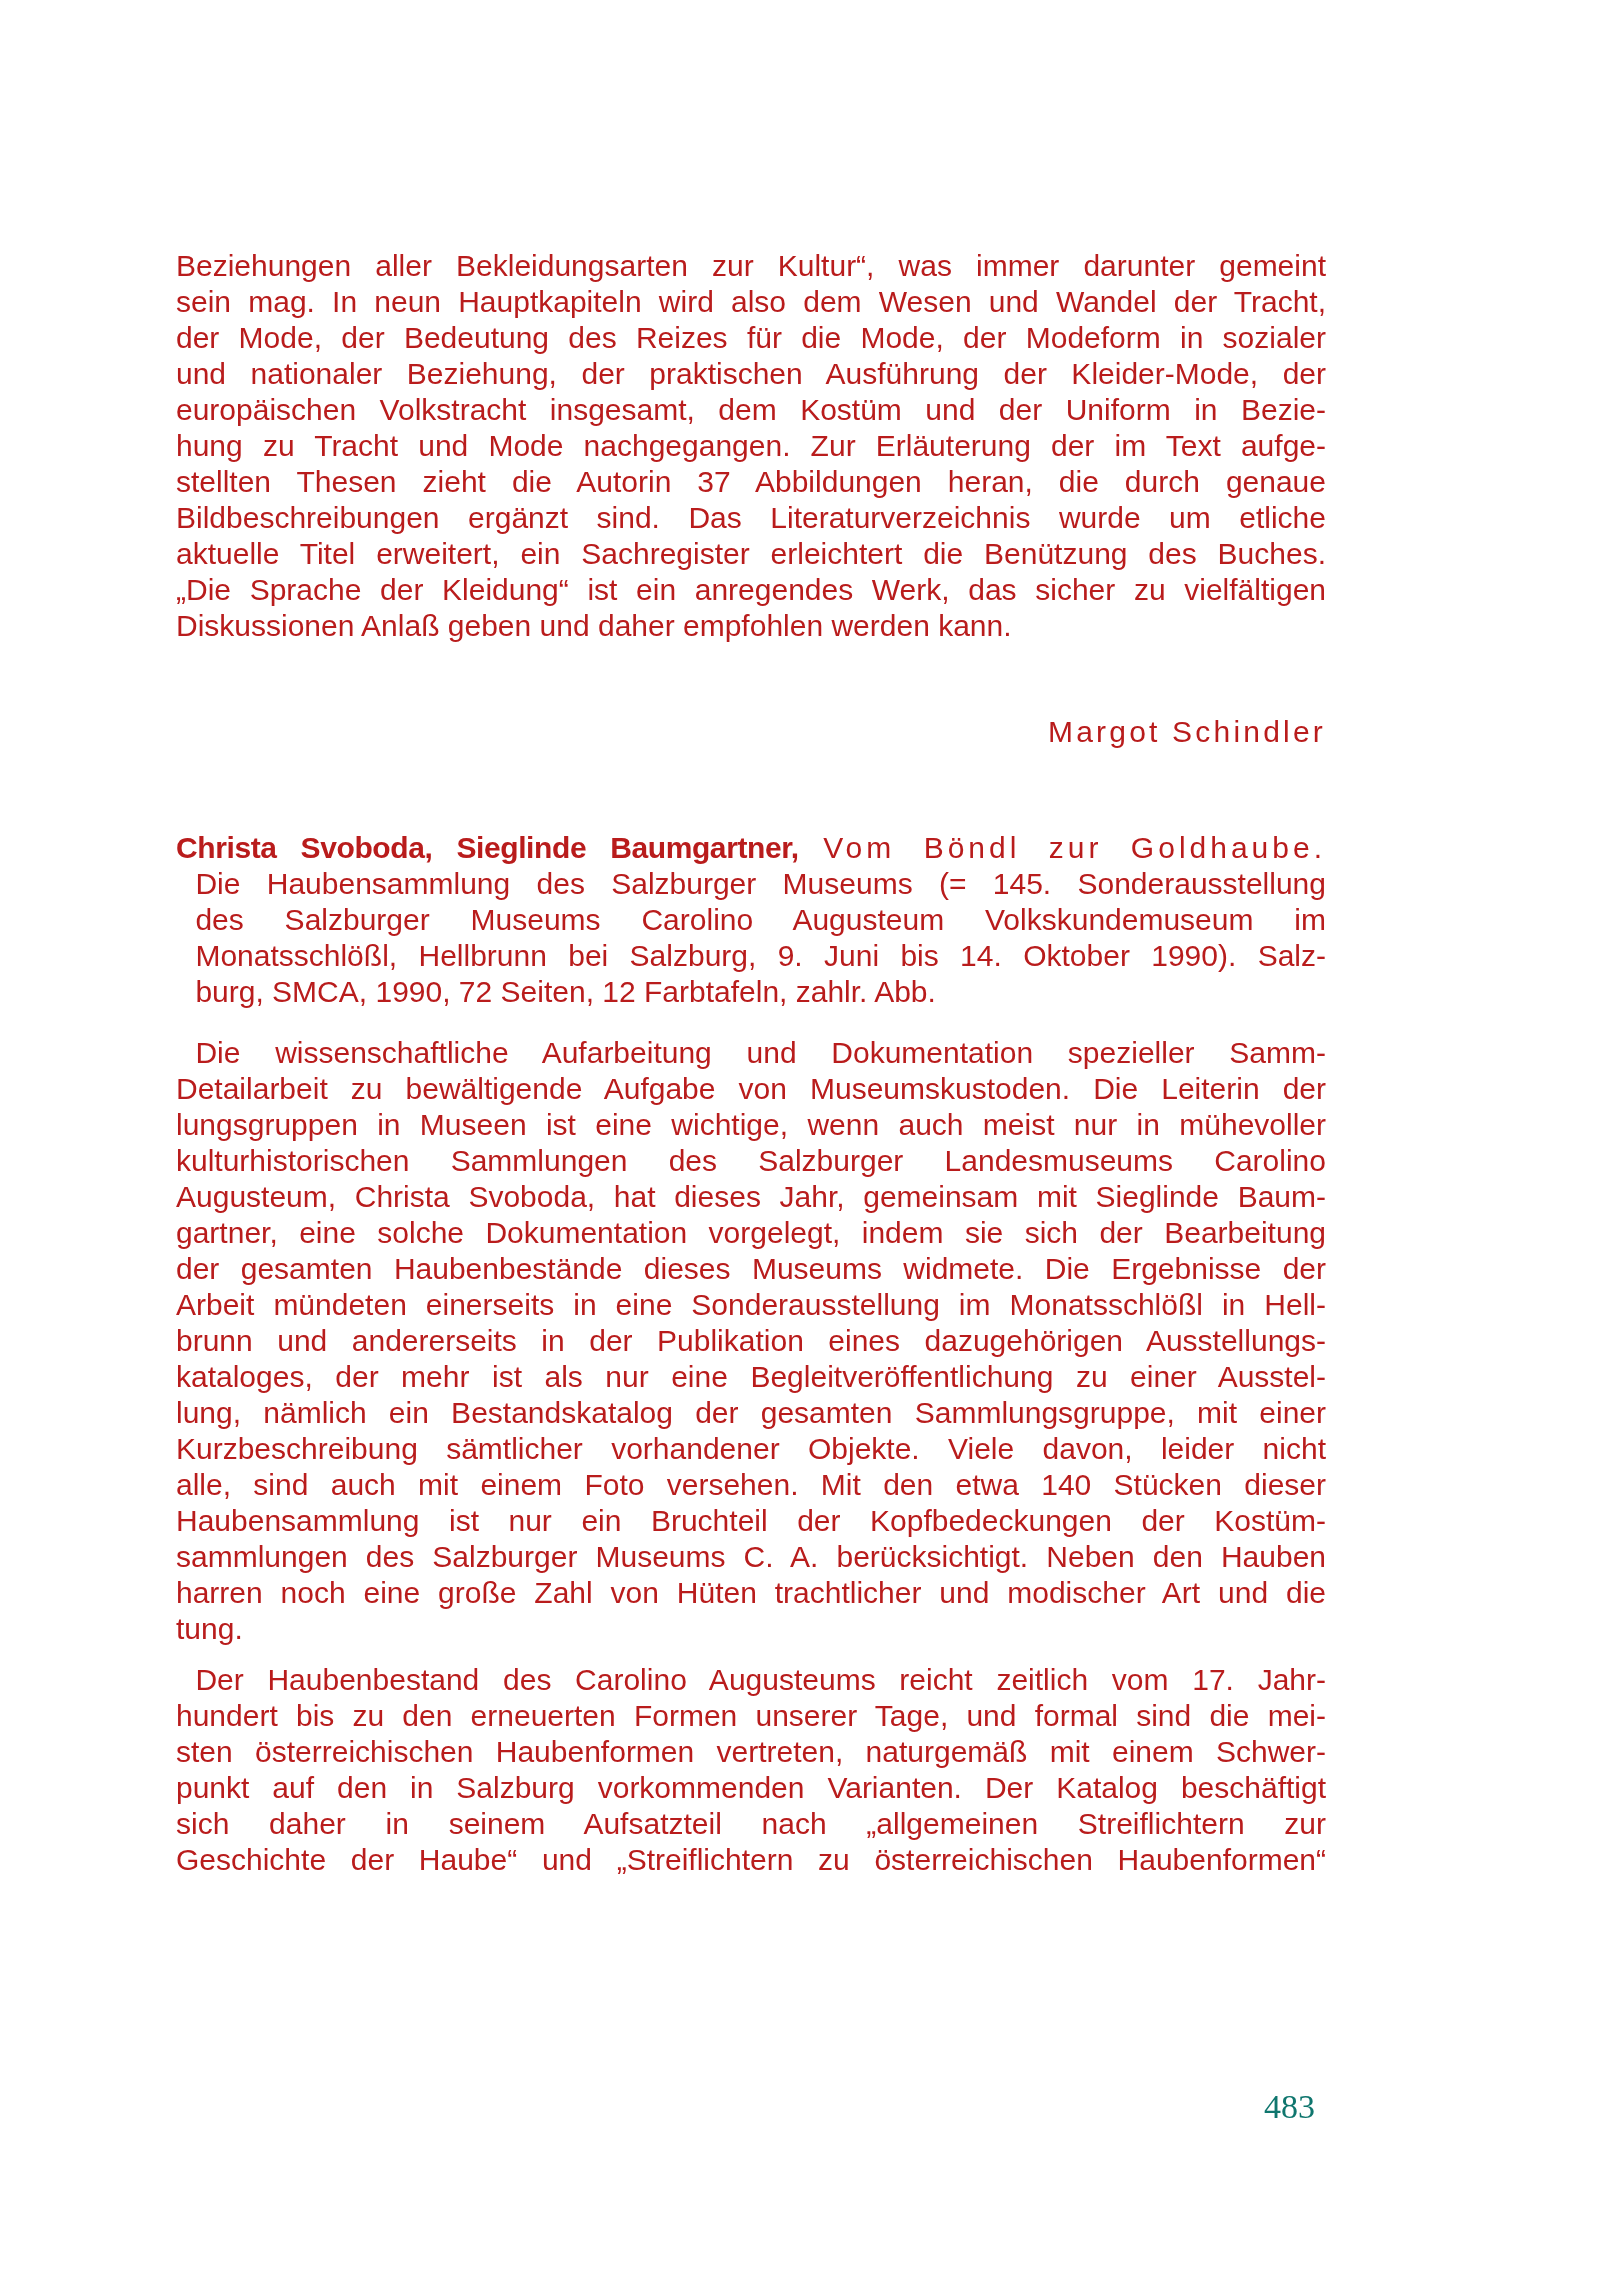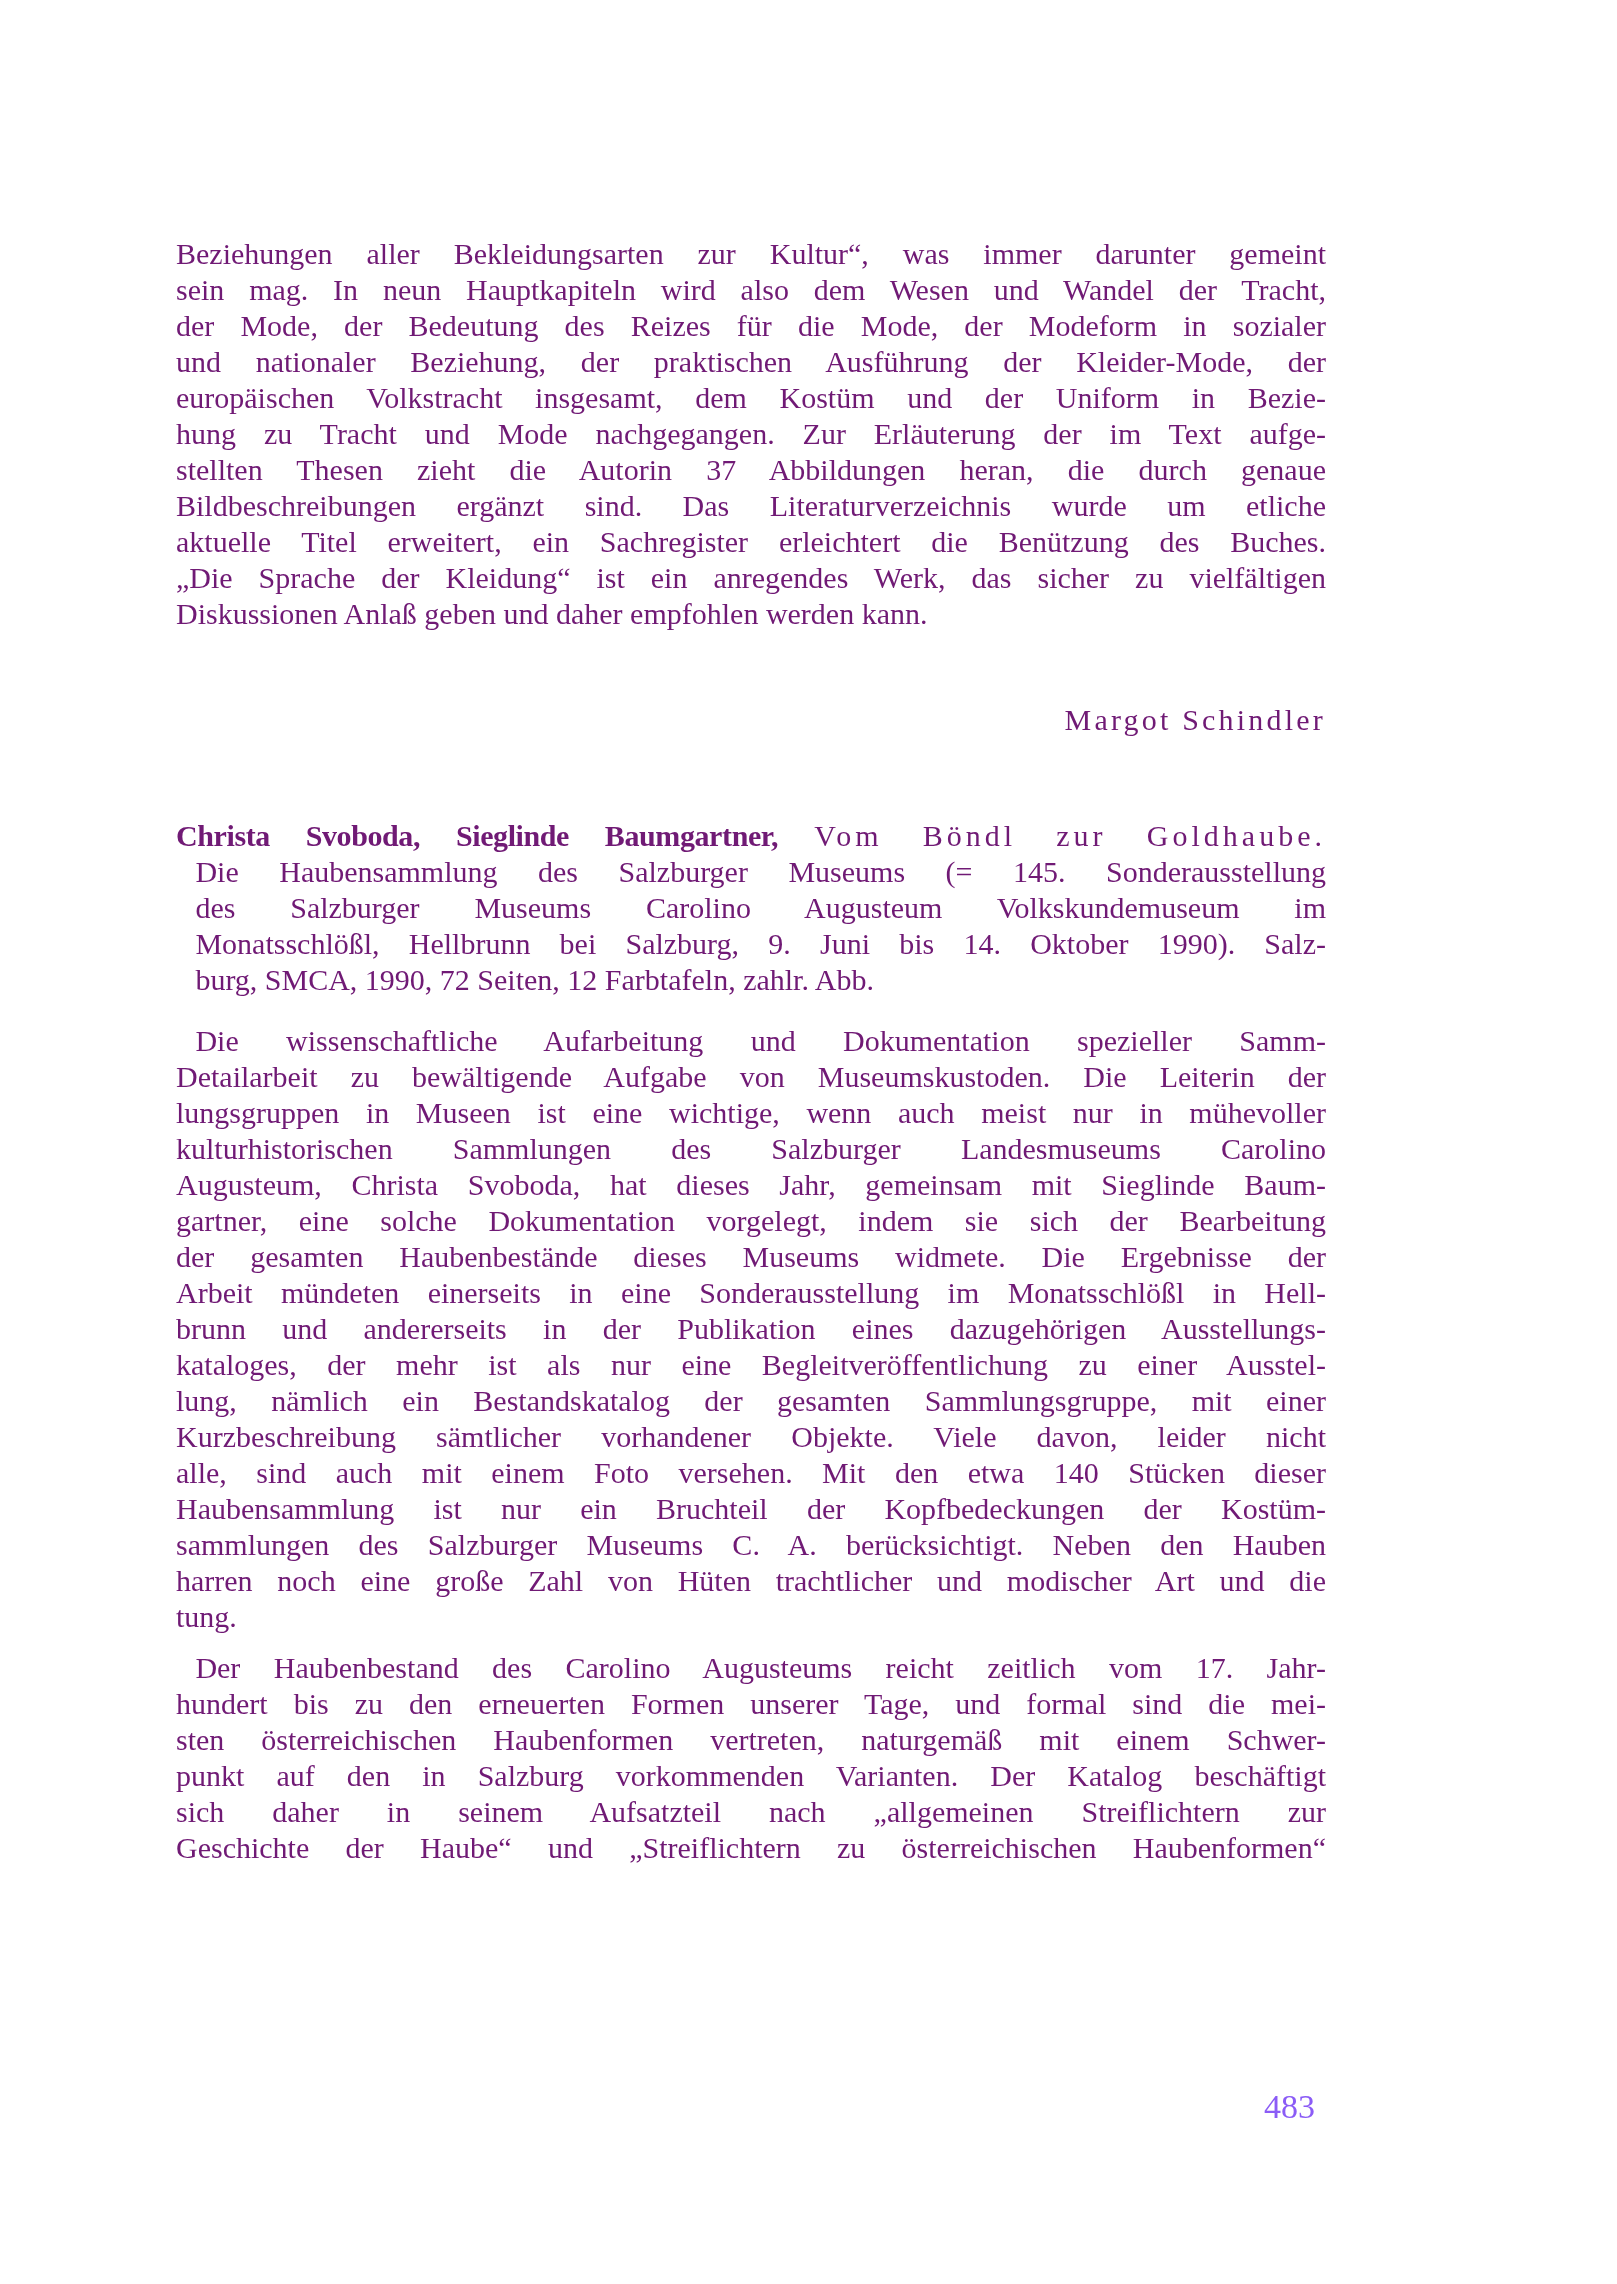--- a/index.html
+++ b/index.html
@@ -1,39 +1,39 @@
 <!DOCTYPE html>
 <html style="font-size:13px"><head>
   <meta charset="utf-8">
   <style>
     html, body { margin: 0; padding: 0; background: #ffffff; }
     body { width: 1618px; height: 2284px; position: relative; overflow: hidden; }
     .page {
-      position: absolute; left: 176px; top: 236px; width: 1150px;
-      font-family: Liberation Serif, serif;
-      font-size: 30px; line-height: 36px; color: #701a75;
+      position: absolute; left: 176px; top: 248px; width: 1150px;
+      font-family: Liberation Sans, sans-serif;
+      font-size: 30px; line-height: 36px; color: #b91c1c;
     }
     .line { display: block; white-space: nowrap; text-align: justify; text-align-last: justify; height: 36px; }
     .line.last { text-align-last: left; }
     .para { margin: 0; }
     .indent-first .line:first-child { padding-left: 19.4px; }
     .hang .line { padding-left: 19.4px; }
     .hang .line:first-child { padding-left: 0; }
     .signature {
       text-align: right; letter-spacing: 3.2px; margin-top: 70px; height: 36px;
     }
     .entry { margin-top: 80px; }
     .author { font-weight: bold; letter-spacing: -0.4px; }
     .title-spaced { letter-spacing: 4px; }
     .gap-small { height: 25px; }
     .gap-para { height: 14.6px; }
     .page-number {
       position: absolute; left: 1264px; top: 2088px;
       font-family: "Liberation Serif", "DejaVu Serif", serif;
-      font-size: 34px; color: #8b5cf6;
+      font-size: 34px; color: #0f766e;
     }
   </style>
 </head>
 <body>
 
 <div class="page">
 
   <div class="para">
     <span class="line">Beziehungen aller Bekleidungsarten zur Kultur“, was immer darunter gemeint</span>
     <span class="line">sein mag. In neun Hauptkapiteln wird also dem Wesen und Wandel der Tracht,</span>

